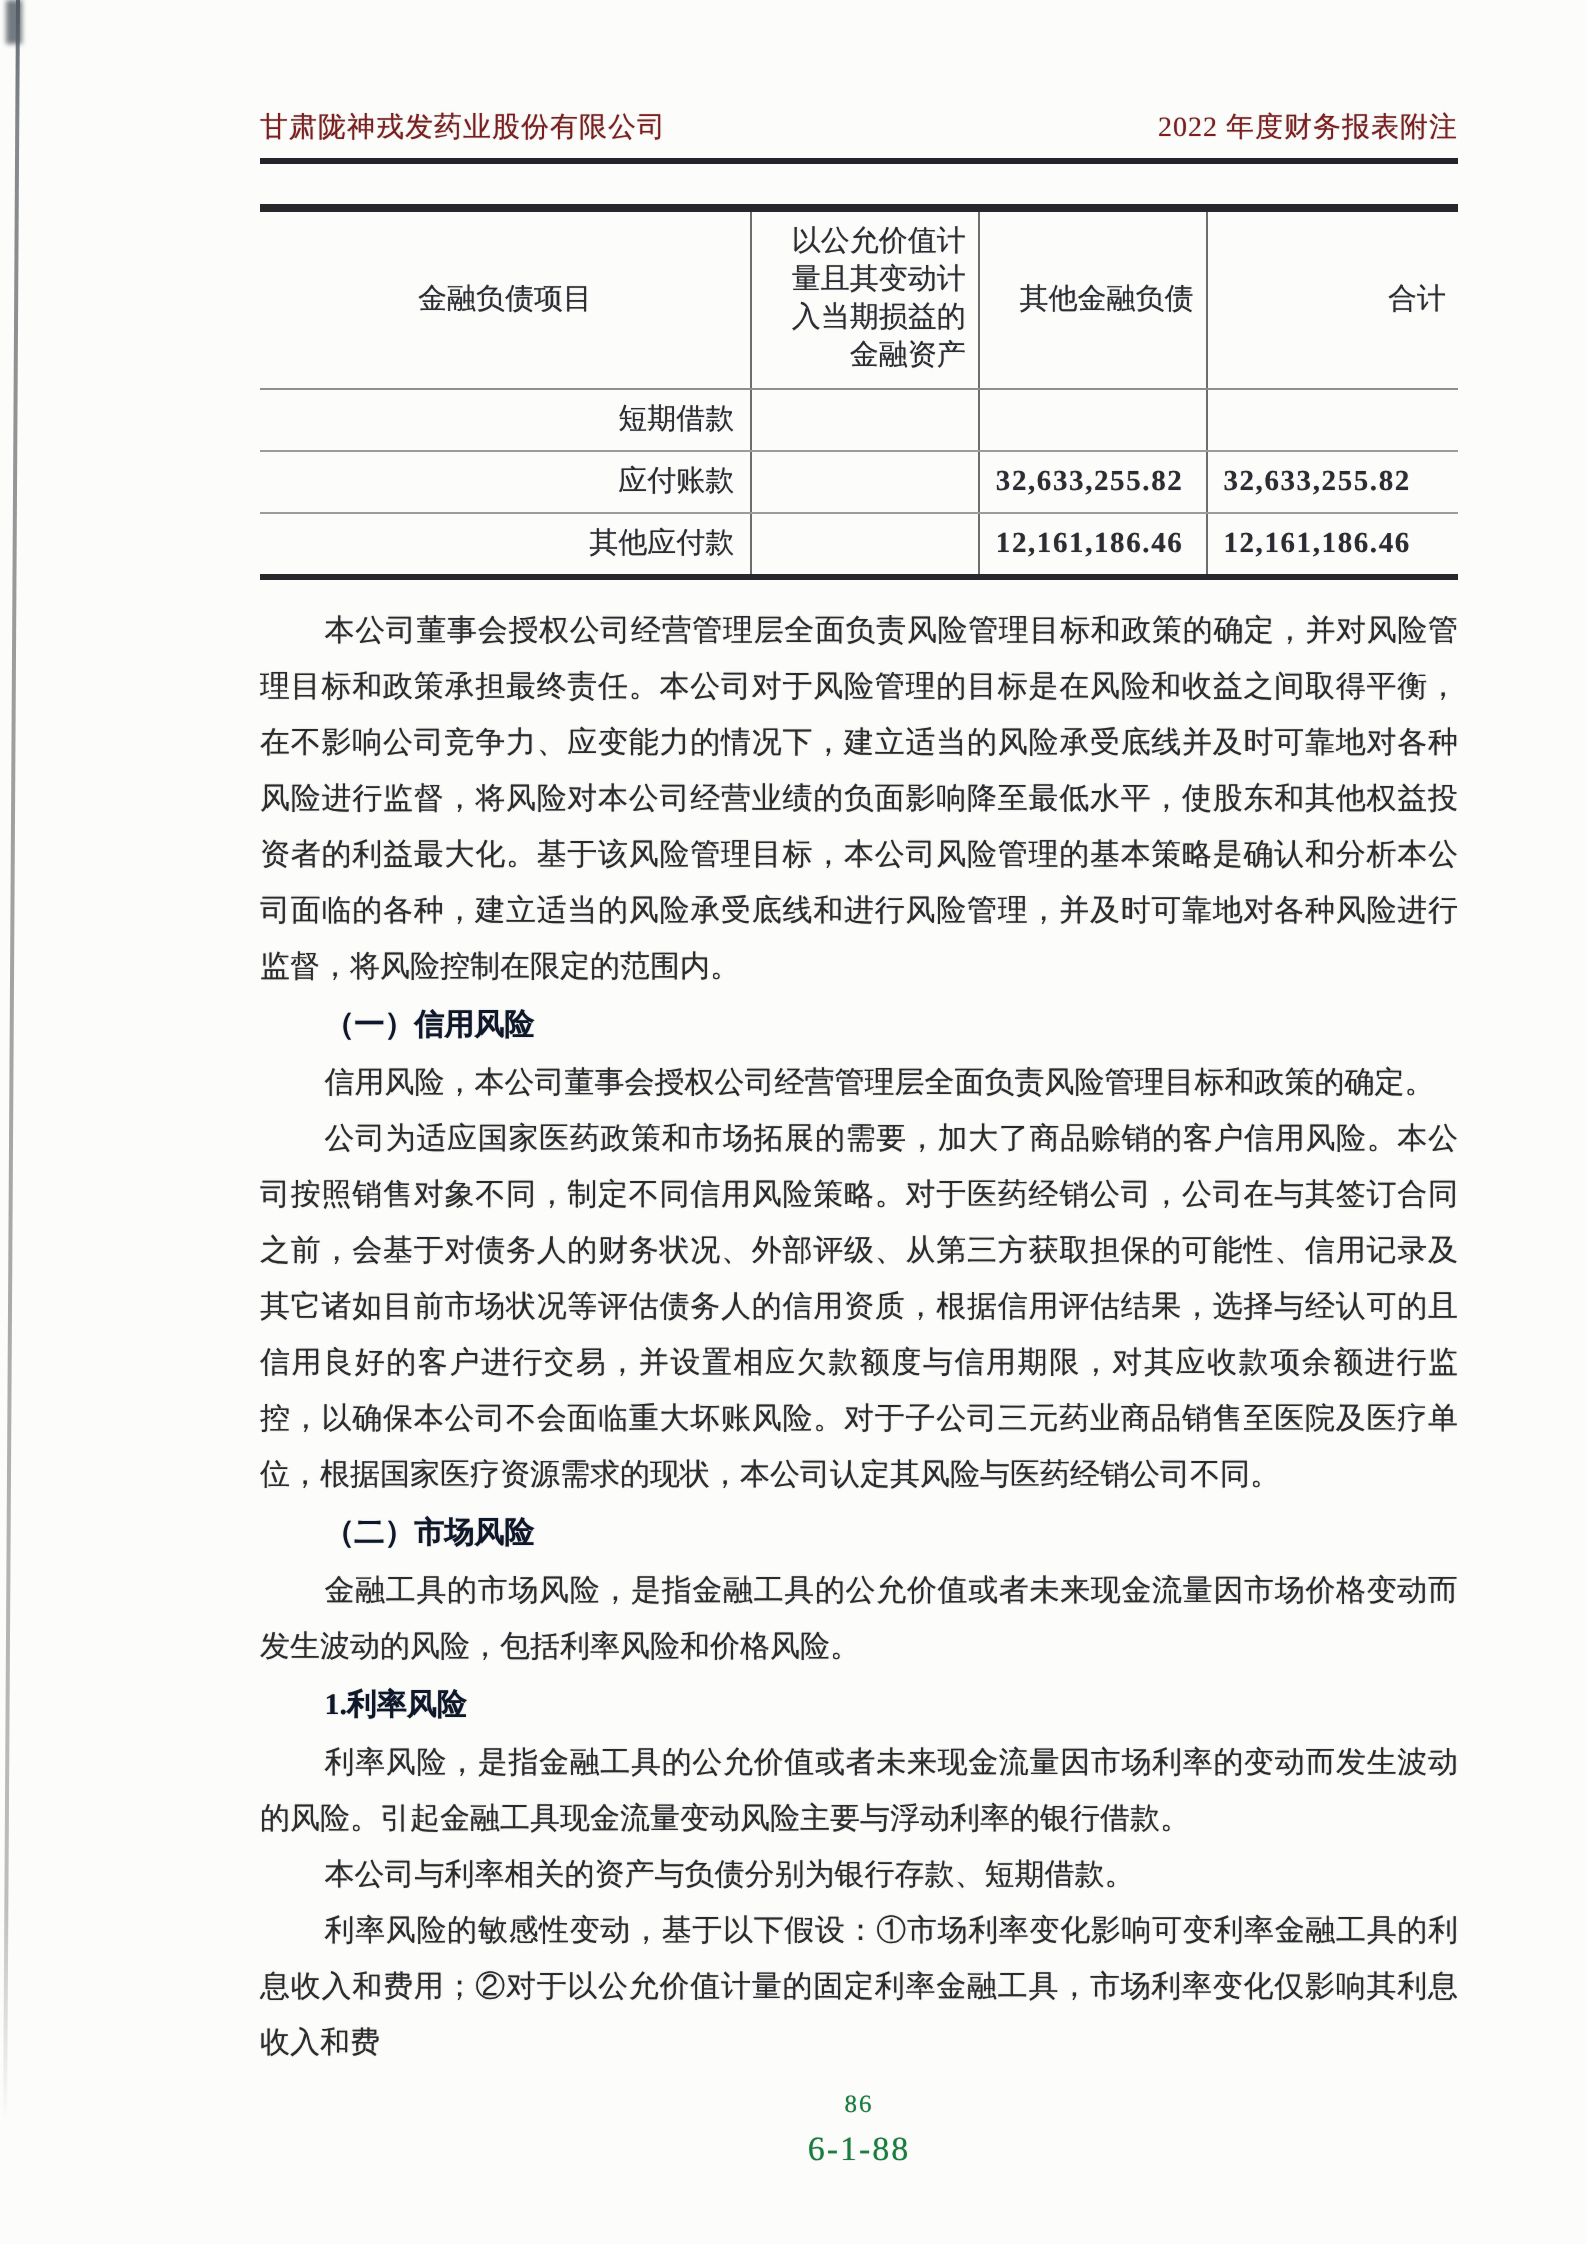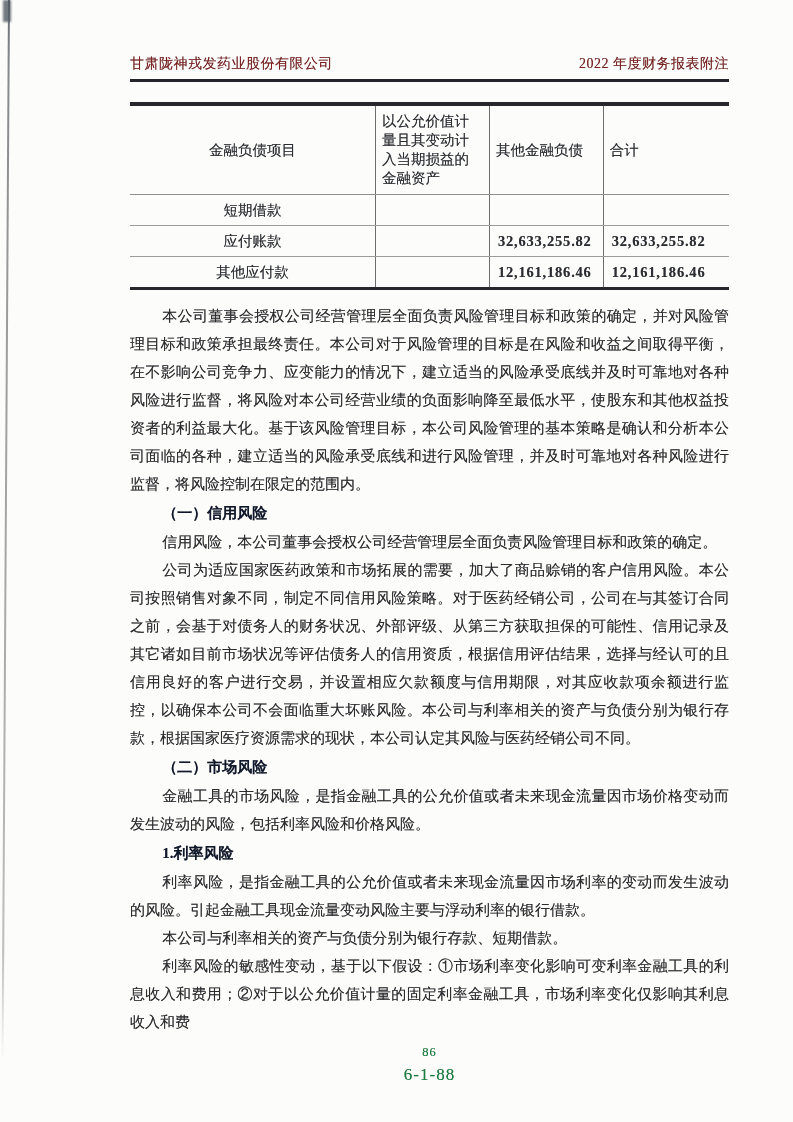--- a/index.html
+++ b/index.html
@@ -46,34 +46,34 @@
     border-collapse:collapse;
     margin-top:20px;
     border-top:4px solid #26282c;
     border-bottom:3px solid #26282c;
     font-size:14.5px;
     color:#2b2d32;
     text-shadow:0 0 .5px rgba(40,40,45,.5);
   }
   table.fin th{
     font-weight:normal;
-    text-align:left;vertical-align:middle;
+    text-align:right;vertical-align:middle;
     padding:6px 6px;
     height:62px;
     line-height:19px;
     border-bottom:1px solid #8f8f8d;
   }
   table.fin td{
     height:24px;
     padding:3px 8px;
     border-bottom:1px solid #9c9c9a;
     line-height:20px;
   }
   table.fin tr:last-child td{border-bottom:none;}
-  table.fin .c1{width:41%;text-align:center;}
+  table.fin .c1{width:41%;text-align:right;}
   table.fin .c2{width:19%;}
   table.fin .c3{width:19%;}
   table.fin .c4{width:21%;}
   table.fin td.c2{border-left:1px solid #6d6d6b;border-right:1px solid #6d6d6b;}
   table.fin th.c2{border-left:1px solid #6d6d6b;border-right:1px solid #6d6d6b;}
   table.fin td.c4,table.fin th.c4{border-left:1px solid #6d6d6b;}
   table.fin td.num{text-align:left;letter-spacing:.8px;font-size:14.5px;white-space:nowrap;font-weight:bold;}
   
   .bodytext{
     margin-top:12px;
@@ -141,21 +141,21 @@
           <td class="c3 num">12,161,186.46</td>
           <td class="c4 num">12,161,186.46</td>
         </tr>
       </tbody>
     </table>
 
     <div class="bodytext">
       <p>本公司董事会授权公司经营管理层全面负责风险管理目标和政策的确定，并对风险管理目标和政策承担最终责任。本公司对于风险管理的目标是在风险和收益之间取得平衡，在不影响公司竞争力、应变能力的情况下，建立适当的风险承受底线并及时可靠地对各种风险进行监督，将风险对本公司经营业绩的负面影响降至最低水平，使股东和其他权益投资者的利益最大化。基于该风险管理目标，本公司风险管理的基本策略是确认和分析本公司面临的各种，建立适当的风险承受底线和进行风险管理，并及时可靠地对各种风险进行监督，将风险控制在限定的范围内。</p>
       <h3>（一）信用风险</h3>
       <p>信用风险，本公司董事会授权公司经营管理层全面负责风险管理目标和政策的确定。</p>
-      <p>公司为适应国家医药政策和市场拓展的需要，加大了商品赊销的客户信用风险。本公司按照销售对象不同，制定不同信用风险策略。对于医药经销公司，公司在与其签订合同之前，会基于对债务人的财务状况、外部评级、从第三方获取担保的可能性、信用记录及其它诸如目前市场状况等评估债务人的信用资质，根据信用评估结果，选择与经认可的且信用良好的客户进行交易，并设置相应欠款额度与信用期限，对其应收款项余额进行监控，以确保本公司不会面临重大坏账风险。本公司与利率相关的资产与负债分别为银行存款，根据国家医疗资源需求的现状，本公司认定其风险与医药经销公司不同。</p>
+      <p>公司为适应国家医药政策和市场拓展的需要，加大了商品赊销的客户信用风险。本公司按照销售对象不同，制定不同信用风险策略。对于医药经销公司，公司在与其签订合同之前，会基于对债务人的财务状况、外部评级、从第三方获取担保的可能性、信用记录及其它诸如目前市场状况等评估债务人的信用资质，根据信用评估结果，选择与经认可的且信用良好的客户进行交易，并设置相应欠款额度与信用期限，对其应收款项余额进行监控，以确保本公司不会面临重大坏账风险。对于子公司三元药业商品销售至医院及医疗单位，根据国家医疗资源需求的现状，本公司认定其风险与医药经销公司不同。</p>
       <h3>（二）市场风险</h3>
       <p>金融工具的市场风险，是指金融工具的公允价值或者未来现金流量因市场价格变动而发生波动的风险，包括利率风险和价格风险。</p>
       <h3>1.利率风险</h3>
       <p>利率风险，是指金融工具的公允价值或者未来现金流量因市场利率的变动而发生波动的风险。引起金融工具现金流量变动风险主要与浮动利率的银行借款。</p>
       <p>本公司与利率相关的资产与负债分别为银行存款、短期借款。</p>
       <p>利率风险的敏感性变动，基于以下假设：①市场利率变化影响可变利率金融工具的利息收入和费用；②对于以公允价值计量的固定利率金融工具，市场利率变化仅影响其利息收入和费</p>
     </div>
 
   </div>
 

